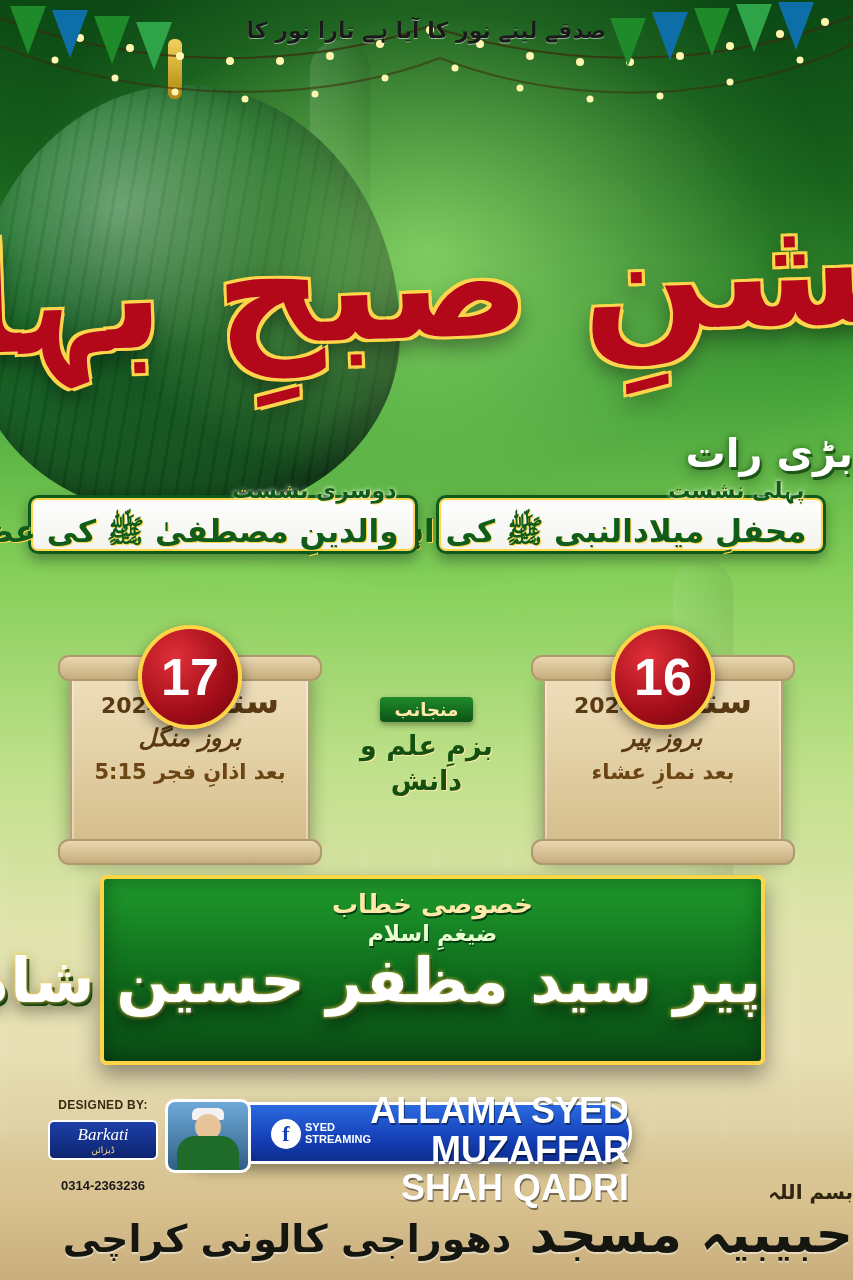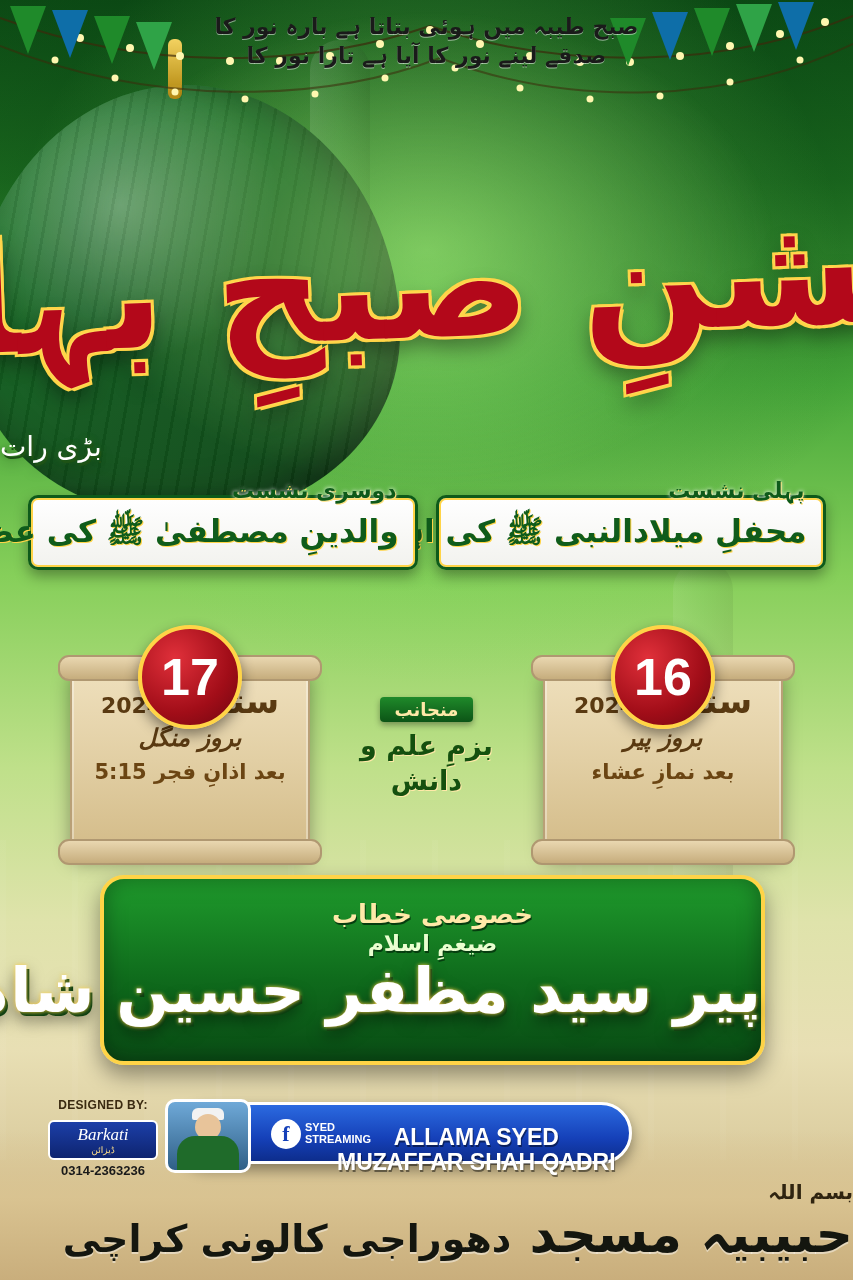--- a/index.html
+++ b/index.html
@@ -85,36 +85,36 @@
       -3px -3px 0 #ffd447,
       3px -3px 0 #ffd447,
       -3px 3px 0 #ffd447,
       0 10px 22px rgba(0,0,0,0.45);
     letter-spacing: -6px;
     white-space: nowrap;
     transform: rotate(-2deg);
   }
   .title-sub{
     position:absolute; left:0; right:0; top:430px;
-    text-align:left;
+    text-align:right;
     direction:rtl;
     font-family:"DejaVu Sans", sans-serif;
-    font-size:28px; font-weight:400;
+    font-size:40px; font-weight:700;
     color:#ffffff;
     text-shadow: 0 0 6px #2a6a1d, 2px 3px 0 #1d4f15, 0 6px 14px rgba(0,0,0,.4);
   }
 
   
   .sessions{
     position:absolute; left:24px; right:24px; top:495px;
     display:flex; flex-direction:row-reverse; gap:18px; justify-content:center;
   }
   .session{
     position:relative;
-    width:390px; padding:14px 16px 16px;
+    width:390px; padding:14px 16px 0;
     border-radius:10px;
     background: linear-gradient(180deg,#ffffff 0%, #f2f2ee 100%);
     border:3px solid #0e5a1a;
     box-shadow: 0 6px 14px rgba(0,0,0,.35), inset 0 0 0 2px #ffd447;
     text-align:center;
   }
   .session .kicker{
     position:absolute; top:-20px; right:18px;
     direction:rtl;
     font-family:"DejaVu Sans", sans-serif;
@@ -186,25 +186,25 @@
   }
   .center-tag .t{
     font-family:"DejaVu Sans", sans-serif;
     font-size:27px; font-weight:700; line-height:1.3;
     color:#14500f; text-shadow: 1px 1px 0 #ffe9a8;
   }
 
   
   .speaker-panel{
     position:absolute; left:100px; right:88px; top:875px; height:190px;
-    border-radius:24px;
+    border-radius:7px;
     background: linear-gradient(180deg,#1f9b2c 0%, #0f6b1c 55%, #0a4d15 100%);
     border:4px solid #ffd447;
     box-shadow: 0 10px 22px rgba(0,0,0,.4), inset 0 0 22px rgba(0,0,0,.35);
-    text-align:center; padding-top:20px;
+    text-align:center; padding-top:10px;
   }
   .speaker-panel .khitab{
     direction:rtl; font-family:"DejaVu Sans", sans-serif;
     font-size:26px; font-weight:700; color:#ffe9a8;
     text-shadow: 1px 2px 0 #063d0f;
   }
   .speaker-panel .zia{
     direction:rtl; font-family:"DejaVu Sans", sans-serif;
     font-size:22px; font-weight:700; color:#eaffd0; margin-top:2px;
     text-shadow: 1px 2px 0 #063d0f;
@@ -221,21 +221,21 @@
     position:absolute; left:48px; top:1098px; width:110px; text-align:center;
     font-family:"Liberation Sans", sans-serif;
   }
   .designer .lbl{ font-size:12px; font-weight:700; color:#3a2a10; letter-spacing:.3px; }
   .designer .card{
     margin-top:8px; background:linear-gradient(180deg,#1c3fa8,#0e2470);
     border:2px solid #ffffff; border-radius:6px; padding:3px 4px;
   }
   .designer .brand{ font-family:"Liberation Serif", serif; font-size:17px; font-style:italic; color:#fff; }
   .designer .brand-sub{ font-size:9px; color:#ffe08a; }
-  .designer .phone{ margin-top:3px; font-size:13px; font-weight:700; color:#1a1a1a; }
+  .designer .phone{ margin-top:18px; font-size:13px; font-weight:700; color:#1a1a1a; }
 
   
   .livebar{
     position:absolute; left:176px; top:1102px; width:456px; height:62px;
     border-radius:31px;
     background: linear-gradient(180deg,#2b6ae0 0%, #1540b8 60%, #0d2d8c 100%);
     border:3px solid #ffffff;
     box-shadow: 0 6px 14px rgba(0,0,0,.4);
     display:flex; align-items:center; gap:10px; padding-left:96px;
   }
@@ -260,22 +260,22 @@
     position:absolute; left:92px; top:14px;
     display:flex; align-items:center; gap:4px;
   }
   .fb-circle{
     width:30px; height:30px; border-radius:50%; background:#ffffff;
     color:#1540b8; font-family:"Liberation Serif", serif; font-weight:700;
     font-size:22px; display:flex; align-items:center; justify-content:center; line-height:1;
   }
   .fb-text{ color:#fff; font-size:11px; font-weight:700; line-height:1.05; text-align:left; }
   .live-name{
-    margin-left:62px; color:#fff; font-weight:700; font-size:23px; line-height:1.08;
-    text-align:center; text-shadow:1px 2px 0 rgba(0,0,0,.45);margin-top:34px;
+    margin-left:62px; color:#fff; font-weight:700; font-size:36px; line-height:1.08;
+    text-align:right; text-shadow:1px 2px 0 rgba(0,0,0,.45);margin-top:34px;
   }
 
   
   .venue{
     position:absolute; left:0; right:0; bottom:16px; text-align:right; direction:rtl;
   }
   .venue .crest{
     font-family:"DejaVu Sans", sans-serif; font-size:20px; font-weight:700;
     color:#2f2410;
   }
@@ -345,21 +345,20 @@
       <polygon points="136,22 172,22 154,70" fill="#2fa347"></polygon>
       <polygon points="610,18 646,18 628,66" fill="#1f8a2a"></polygon>
       <polygon points="652,12 688,12 670,60" fill="#0e6ea8"></polygon>
       <polygon points="694,8 730,8 712,56" fill="#1f8a2a"></polygon>
       <polygon points="736,4 772,4 754,52" fill="#2fa347"></polygon>
       <polygon points="778,2 814,2 796,50" fill="#0e6ea8"></polygon>
     </g>
   </svg>
 
   <div style="position:absolute;left:0;right:0;top:14px;text-align:center;direction:rtl;">
-    <div style="font-family:'DejaVu Sans',sans-serif;font-size:22px;font-weight:700;color:#1a1a1a;text-shadow:0 1px 0 rgba(255,255,255,.5);">صبح طیبہ میں ہوئی بتاتا ہے بارہ نور کا</div>
     <div style="font-family:'DejaVu Sans',sans-serif;font-size:22px;font-weight:700;color:#1a1a1a;margin-top:4px;text-shadow:0 1px 0 rgba(255,255,255,.5);">صدقے لینے نور کا آیا ہے تارا نور کا</div>
   </div>
 
   <div class="title-wrap">
     <div class="title-main">جشنِ صبحِ بہار</div>
   </div>
   <div class="title-sub">بڑی رات</div>
 
   <div class="sessions">
     <div class="session">

